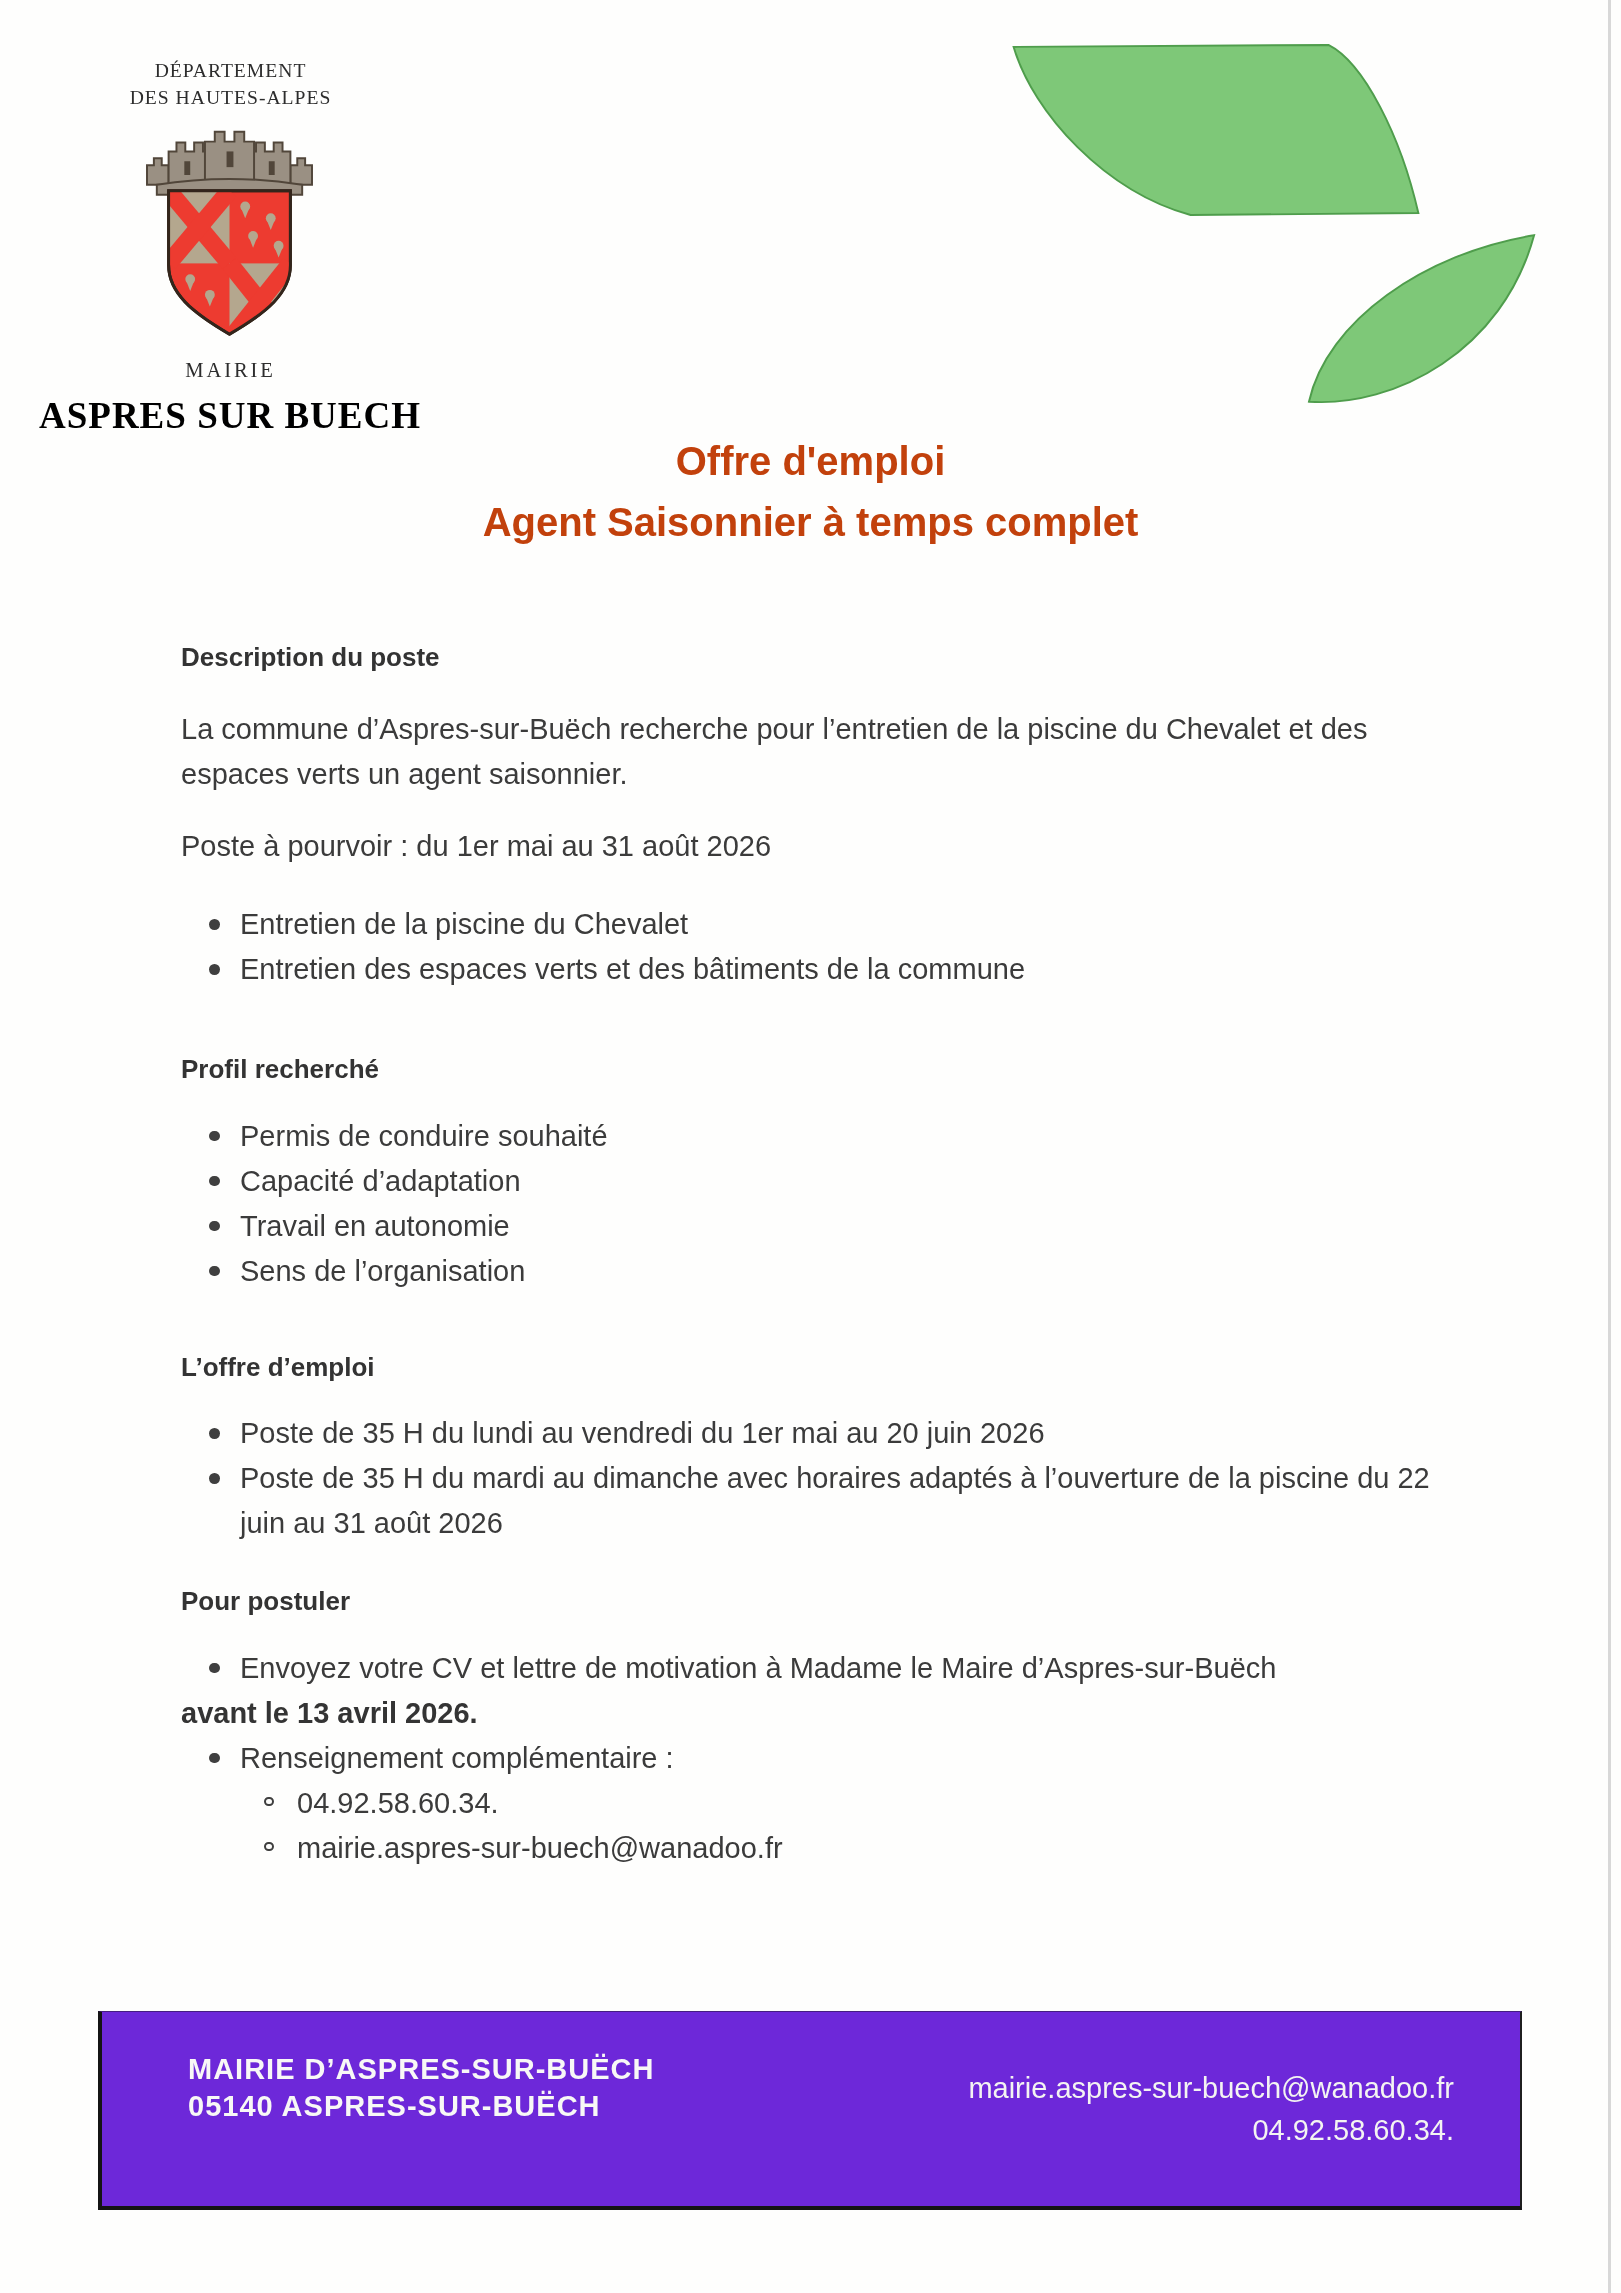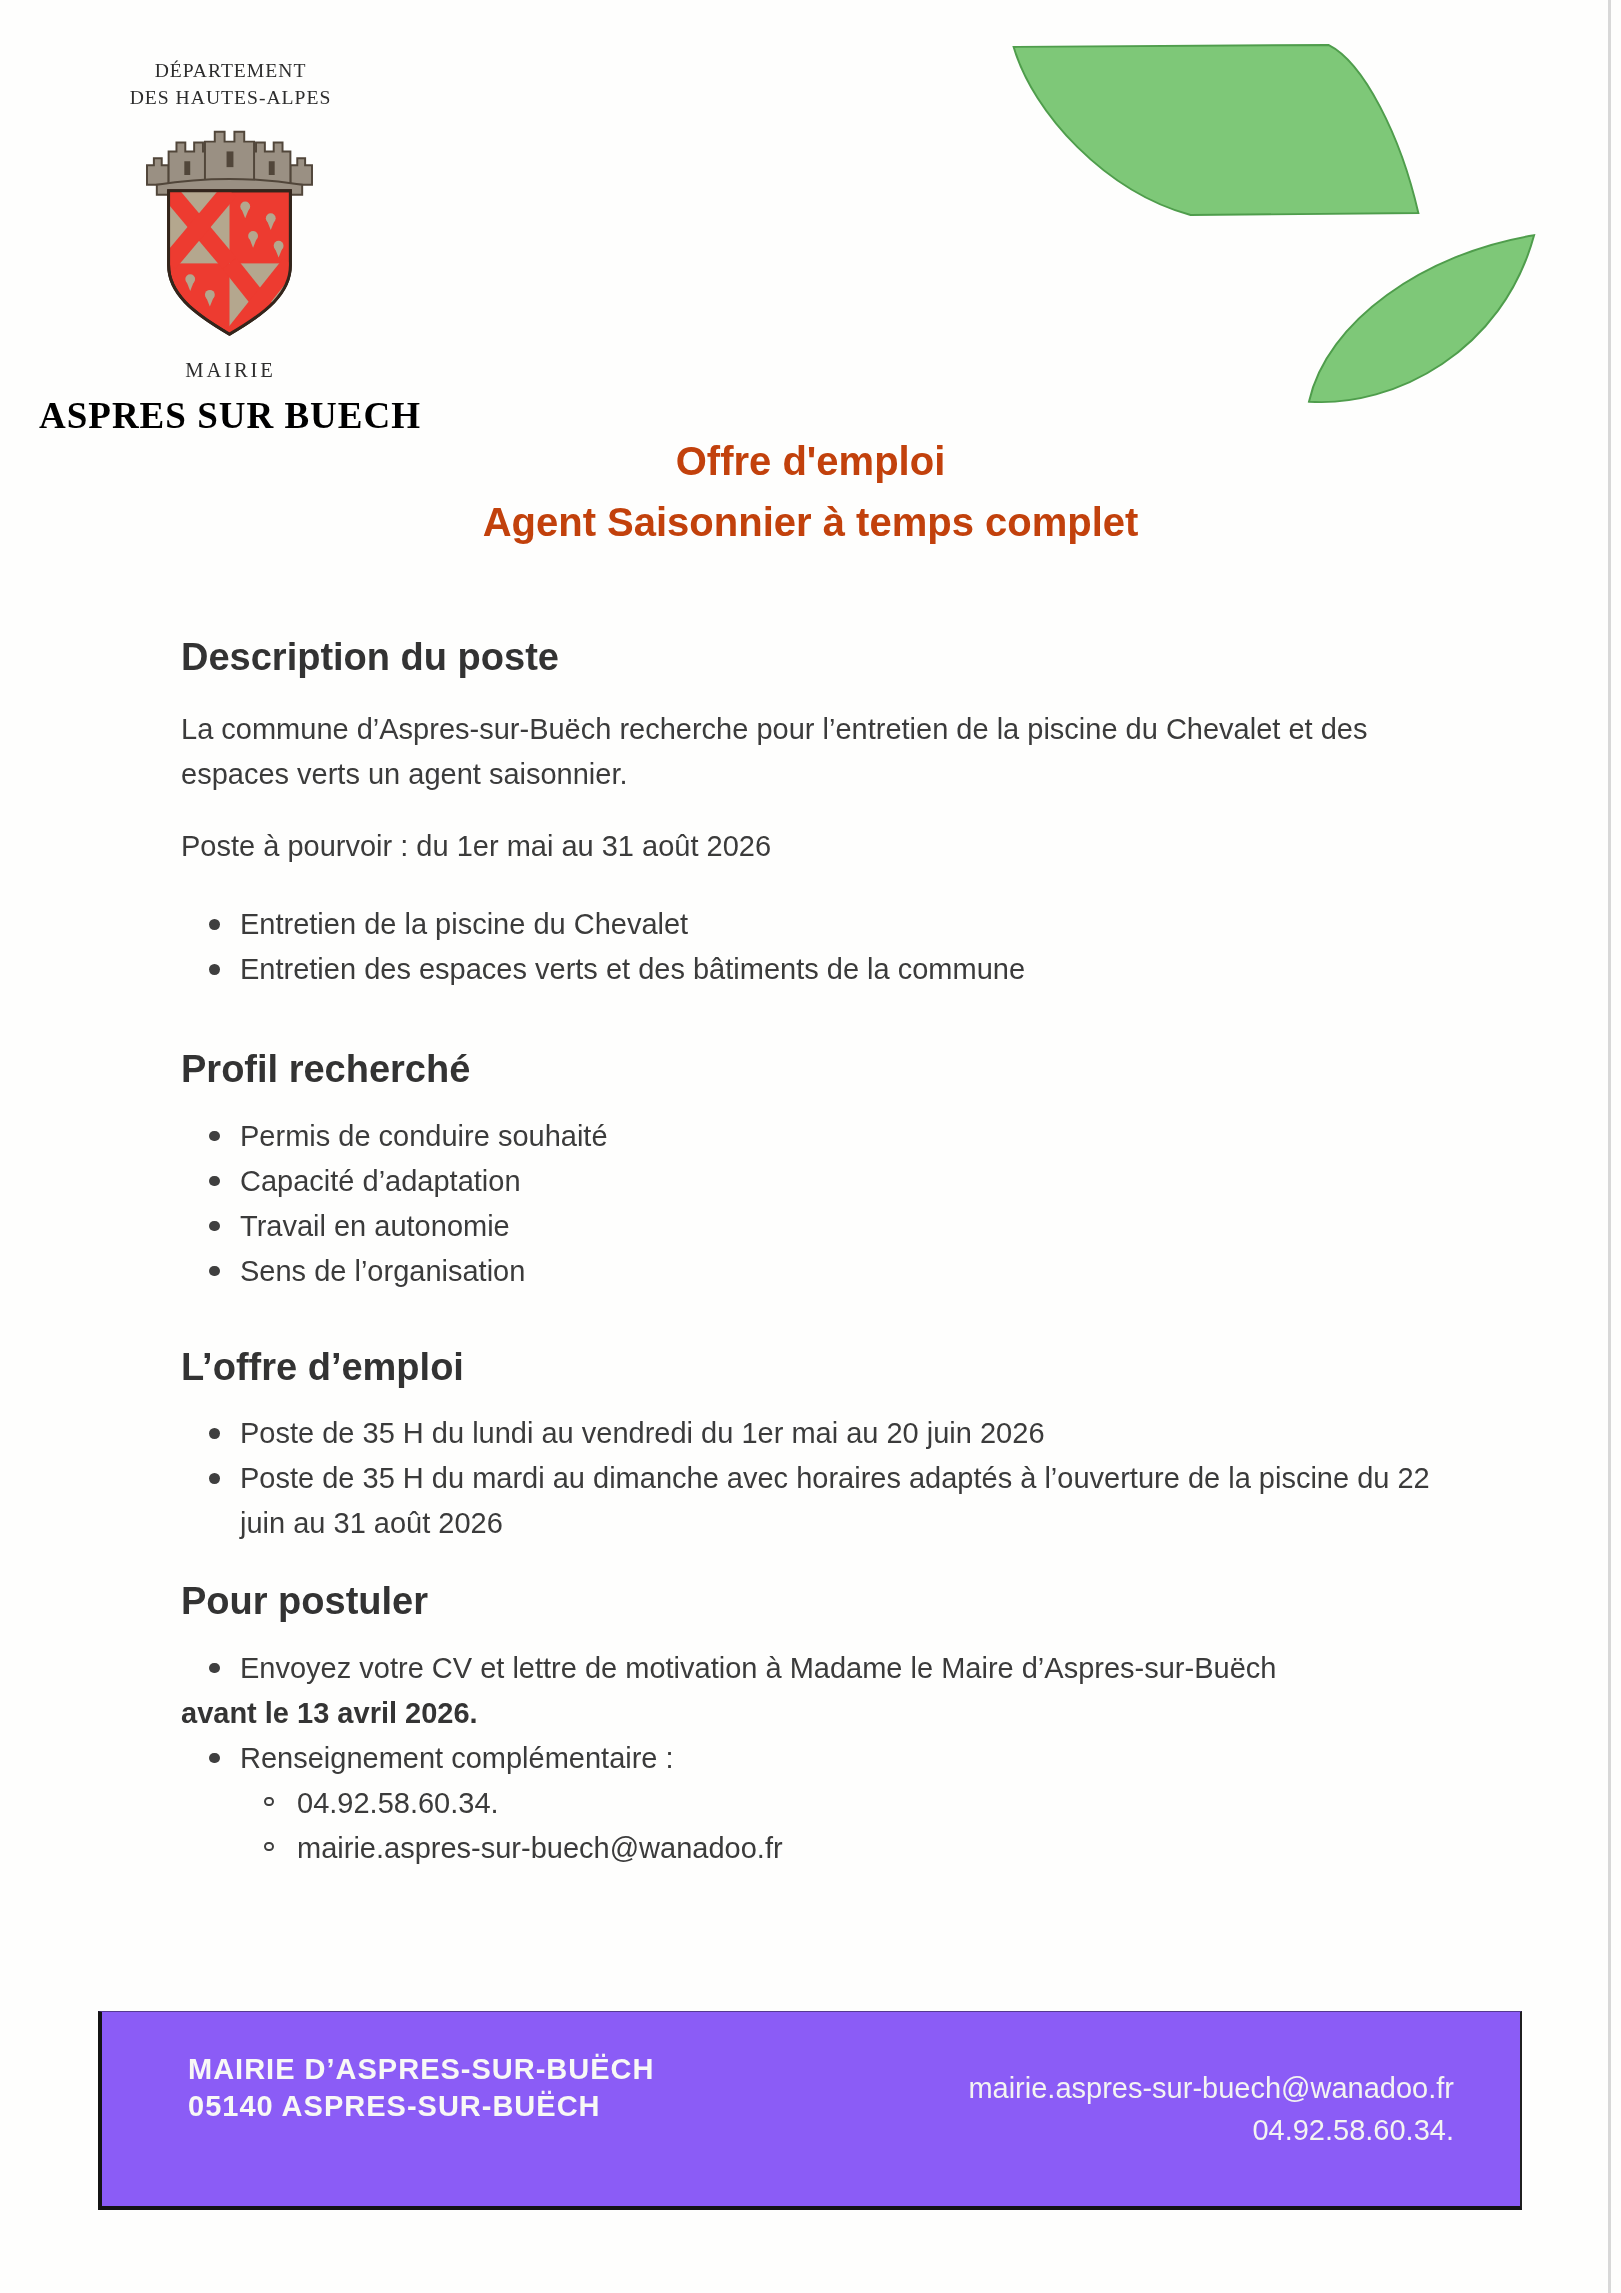--- a/index.html
+++ b/index.html
@@ -32,21 +32,21 @@
   .leaf-small { position:absolute; left:1307px; top:233px; width:231px; height:172px; }
 
   
   .doc-title {
     position:absolute; left:0; top:431px; width:1621px; text-align:center;
     font-size:40px; line-height:61px; font-weight:700; color:#c2410c;
   }
 
   
   .content { position:absolute; left:181px; top:639px; width:1257px; font-size:29px; line-height:45px; }
-  .content h2 { margin:0; font-size:38px; line-height:37px; font-weight:700; color:#333; }
+  .content h2 { margin:0; font-size:26px; line-height:37px; font-weight:700; color:#333; }
   .content p  { margin:0; }
   .m-p1  { margin-top:31px !important; }
   .m-p2  { margin-top:27.4px !important; }
   .m-h2a { margin-top:51px !important; }
   .m-ul1 { margin-top:33px !important; }
   .m-h3  { margin-top:59px !important; }
   .m-ul2 { margin-top:25.5px !important; }
   .m-h4  { margin-top:55px !important; }
   .m-ul3 { margin-top:25.5px !important; }
   .m-h5  { margin-top:37px !important; }
@@ -62,21 +62,21 @@
   .ring {
     position:absolute; left:83px; top:15.7px; width:9.8px; height:9.8px;
     border:2.5px solid #3f3f3f; border-radius:50%; background:transparent; box-sizing:border-box;
   }
   .bold-cont { font-weight:700; color:#343434; }
   .nowrap { white-space:nowrap; }
 
   
   .footer-bar {
     position:absolute; left:98px; top:2011px; width:1418px; height:194px;
-    background:#8b5cf6;
+    background:#6d28d9;
     border-left:4.9px solid #141414; border-bottom:4.9px solid #141414;
     border-right:2.9px solid #1f1f1f; border-top:1px solid rgba(20,20,20,0.45);
   }
   .footer-left {
     position:absolute; left:86px; top:39px;
     font-size:29px; line-height:37px; font-weight:700; letter-spacing:1px; color:#f8f8f6;
   }
   .footer-right {
     position:absolute; right:66px; top:55px; text-align:right;
     font-size:29px; line-height:42px; color:#f4f4f2;

